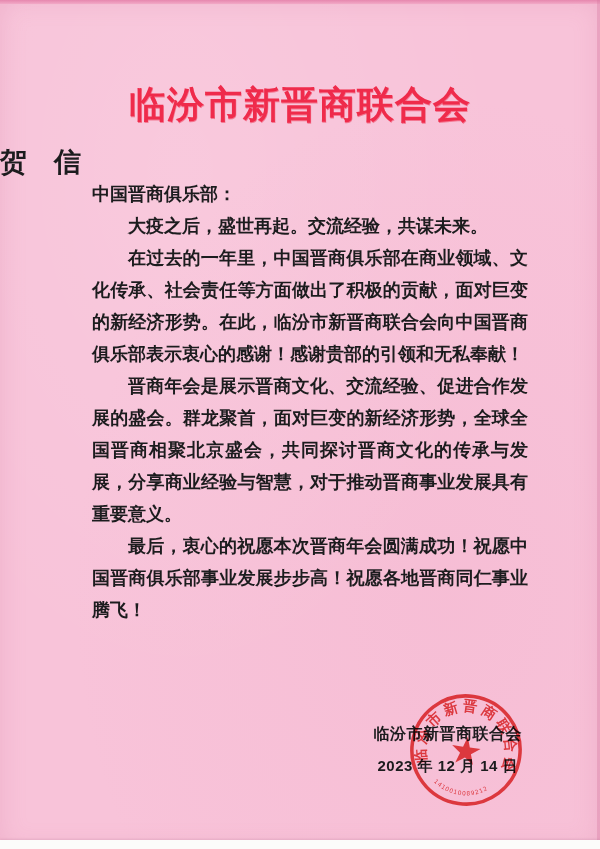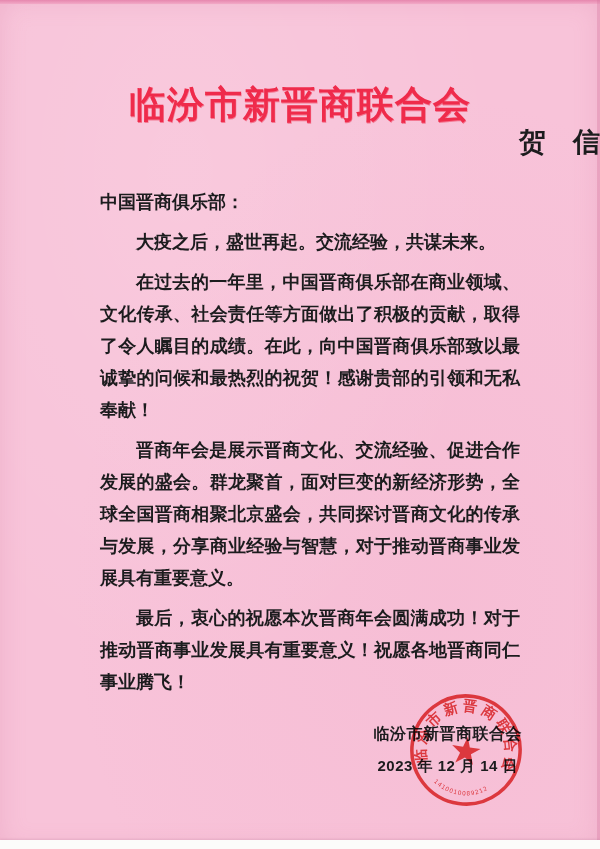--- a/index.html
+++ b/index.html
@@ -36,35 +36,35 @@
   .org-title {
     position: absolute; top: 80px; left: 0; width: 100%;
     text-align: center;
     font-size: 37px;
     font-weight: bold;
     letter-spacing: 1px;
     color: #ef2b4b;
     text-shadow: 0.5px 0.5px 0 rgba(239,43,75,0.5);
   }
   .letter-title {
-    position: absolute; top: 124px; left: 0; width: 100%;
-    text-align: right;
+    position: absolute; top: 144px; left: 0; width: 100%;
+    text-align: left;
     font-size: 27px;
     font-weight: bold;
     color: #1c1c1e;
   }
   .body-text {
     position: absolute; top: 178px; left: 92px; width: 436px;
     font-size: 18px;
     line-height: 32px;
     font-weight: bold;
     color: #1c1c1e;
     text-align: justify;
   }
-  .body-text p { margin: 8px; }
+  .body-text p { margin: 0; }
   .body-text p.para { text-indent: 2em; }
   .sign-block {
     position: absolute; top: 724px; right: 78px;
     text-align: center;
     color: #1c1c1e;
     font-weight: bold;
   }
   .sign-name { font-size: 16px; letter-spacing: 0.5px; }
   .sign-date { font-size: 15px; margin-top: 12px; letter-spacing: 0.5px; }
   .seal {
@@ -102,23 +102,23 @@
 <div class="paper">
   <div class="edge-top"></div>
   <div class="edge-right"></div>
 
   <h1 class="org-title">临汾市新晋商联合会</h1>
   <h2 class="letter-title">贺　信</h2>
 
   <div class="body-text">
     <p class="salutation">中国晋商俱乐部：</p>
     <p class="para">大疫之后，盛世再起。交流经验，共谋未来。</p>
-    <p class="para">在过去的一年里，中国晋商俱乐部在商业领域、文化传承、社会责任等方面做出了积极的贡献，取得了令人瞩目的成绩。在此，向中国晋商俱乐部致以最诚挚的问候和最热烈的祝贺！感谢贵部的引领和无私奉献！</p>
+    <p class="para">在过去的一年里，中国晋商俱乐部在商业领域、文化传承、社会责任等方面做出了积极的贡献，面对巨变的新经济形势。在此，临汾市新晋商联合会向中国晋商俱乐部表示衷心的感谢！感谢贵部的引领和无私奉献！</p>
     <p class="para">晋商年会是展示晋商文化、交流经验、促进合作发展的盛会。群龙聚首，面对巨变的新经济形势，全球全国晋商相聚北京盛会，共同探讨晋商文化的传承与发展，分享商业经验与智慧，对于推动晋商事业发展具有重要意义。</p>
-    <p class="para">最后，衷心的祝愿本次晋商年会圆满成功！对于推动晋商事业发展具有重要意义！祝愿各地晋商同仁事业腾飞！</p>
+    <p class="para">最后，衷心的祝愿本次晋商年会圆满成功！祝愿中国晋商俱乐部事业发展步步高！祝愿各地晋商同仁事业腾飞！</p>
   </div>
 
   <div class="sign-block">
     <div class="sign-name">临汾市新晋商联合会</div>
     <div class="sign-date">2023 年 12 月 14 日</div>
   </div>
 
   <svg class="seal" viewBox="0 0 120 120" xmlns="http://www.w3.org/2000/svg">
     <g transform="rotate(8 60 60)">
       <circle class="ring" cx="60" cy="60" r="55"></circle>

